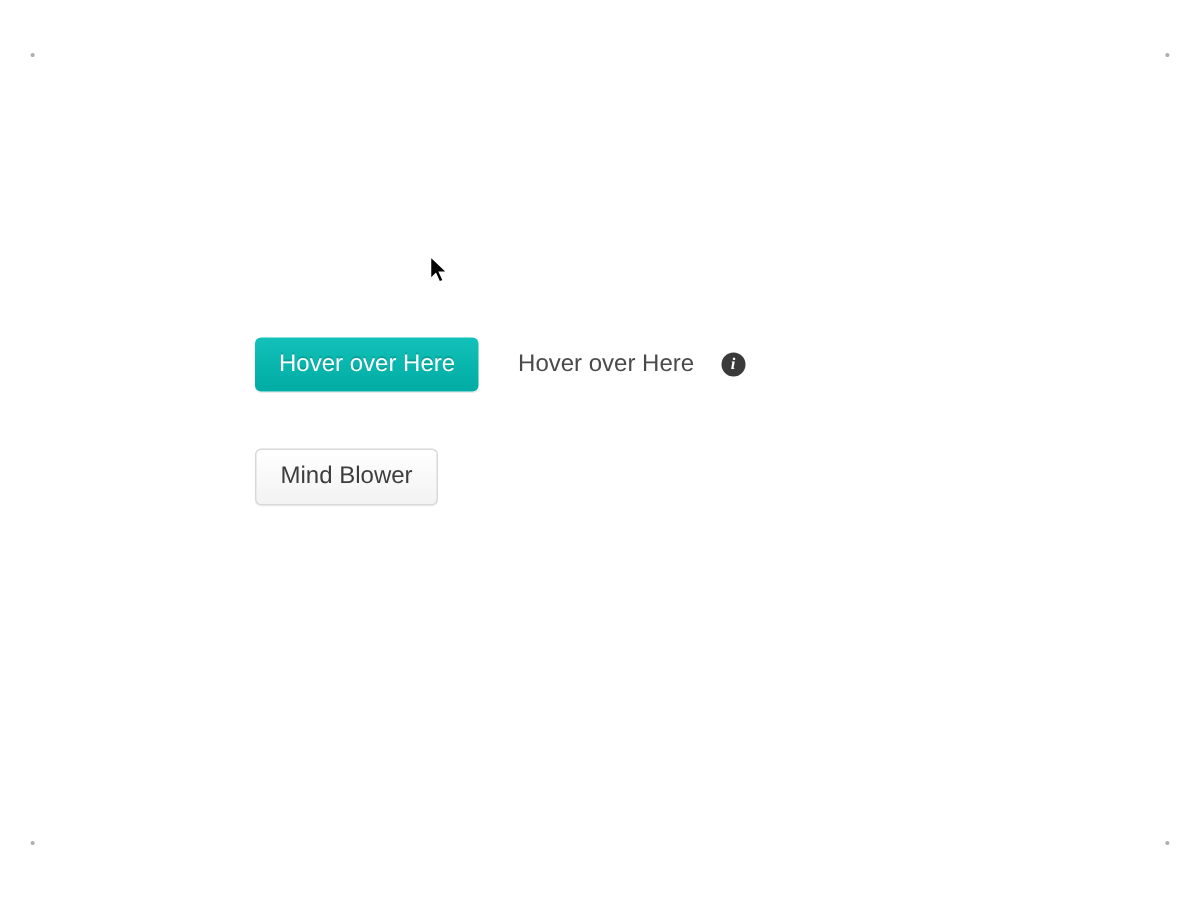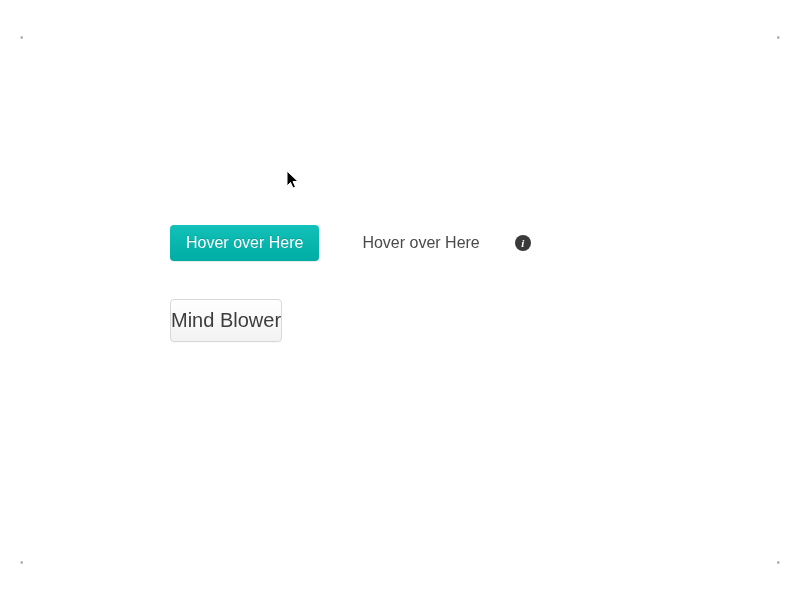--- a/index.html
+++ b/index.html
@@ -25,21 +25,20 @@
     .corner.br { bottom: 32px; right: 20px; }
     .content {
       position: absolute;
       top: 225px;
       left: 170px;
     }
     .row1 {
       display: flex;
       align-items: center;
       margin-bottom: 38px;
-      gap: 17px;
     }
     .btn-primary {
       background: #00b8b0;
       background: linear-gradient(to bottom, #12c1b9, #00aca4);
       color: #ffffff;
       font-size: 16px;
       font-weight: 400;
       padding: 9px 16px;
       border: none;
       border-radius: 4px;
@@ -69,23 +68,23 @@
       font-family: Georgia, "Times New Roman", serif;
       font-style: italic;
       font-weight: bold;
       font-size: 11px;
       line-height: 1;
     }
     .btn-default {
       background: #fafafa;
       background: linear-gradient(to bottom, #ffffff, #f2f2f2);
       color: #3d3d3d;
-      font-size: 20px;
+      font-size: 16px;
       font-weight: 400;
-      padding: 9px 0;
+      padding: 9px 16px;
       border: 1px solid #d8d8d8;
       border-radius: 4px;
       cursor: pointer;
       box-shadow: 0 1px 0 rgba(0,0,0,0.03);
     }
     .cursor {
       position: absolute;
       top: 170px;
       left: 286px;
       pointer-events: none;

